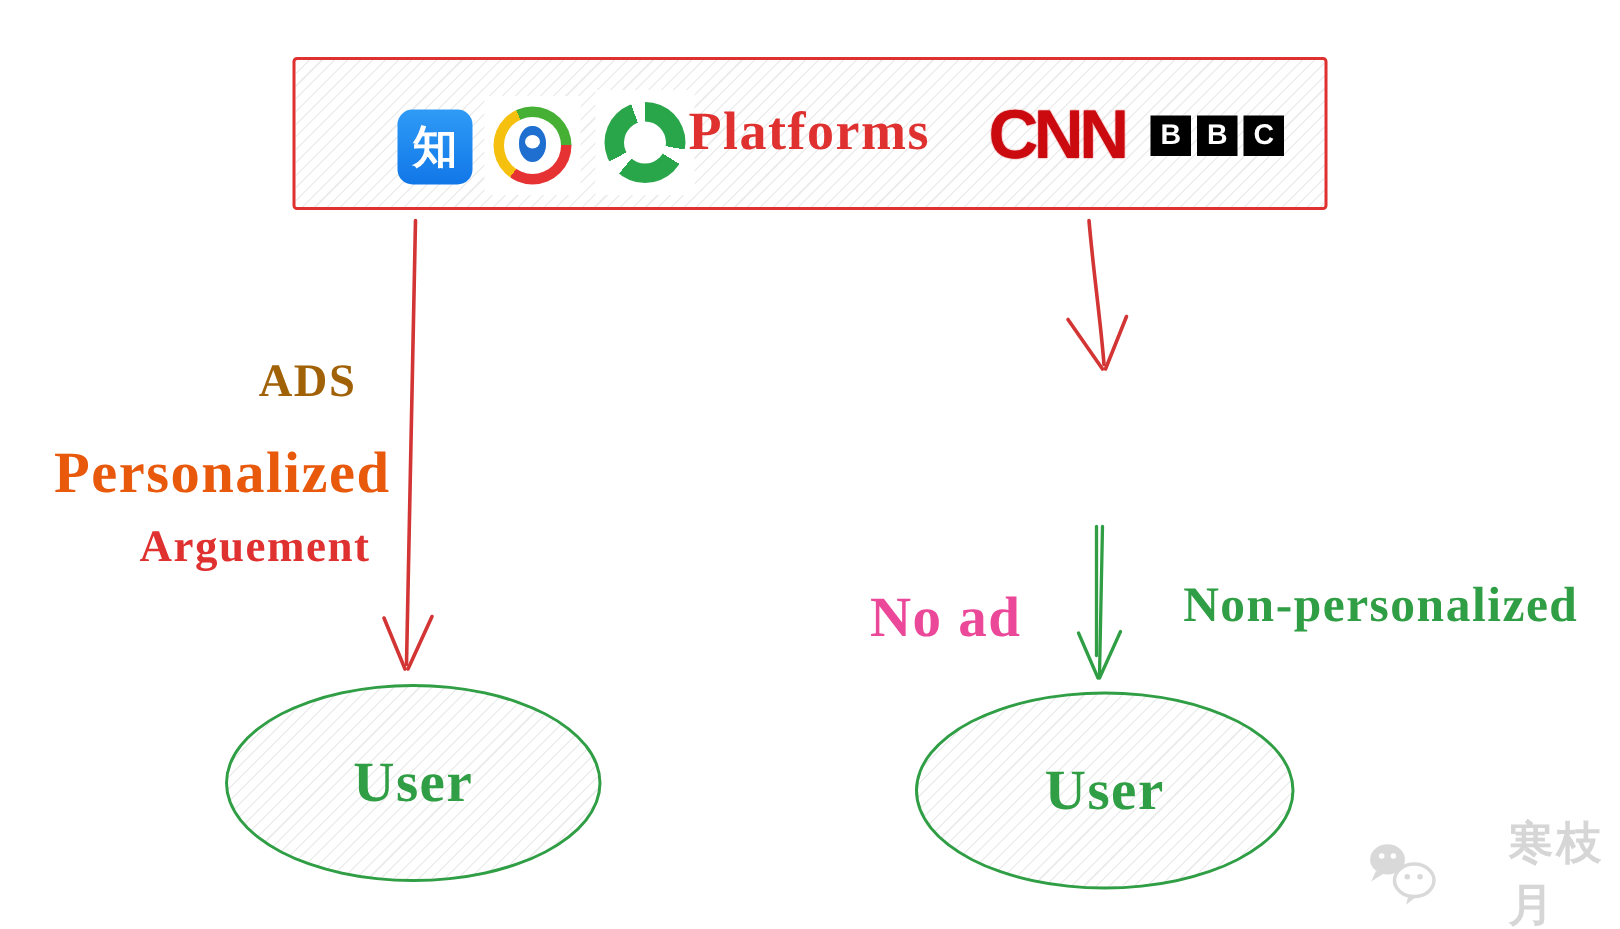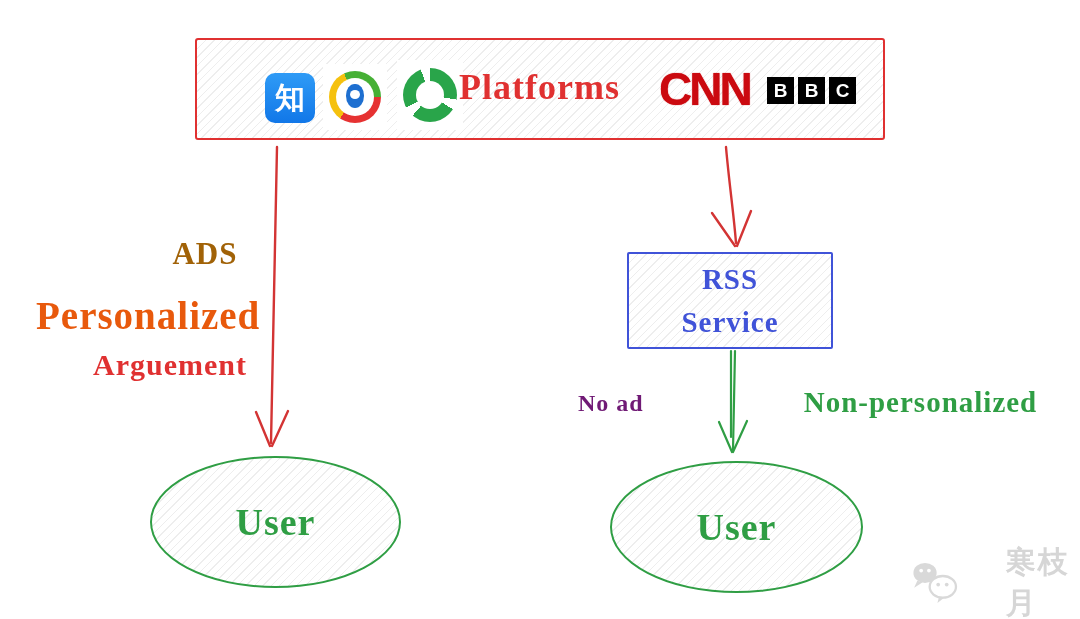--- a/index.html
+++ b/index.html
@@ -70,22 +70,22 @@
   .lbl-personalized{left:36px;top:293px;width:220px;text-align:center;font-size:39px;color:#e8590c;}
   .lbl-arguement{left:76px;top:348px;width:188px;text-align:center;font-size:30px;color:#e03131;}
   
   .rss-box{
     position:absolute;left:627px;top:252px;width:206px;height:97px;
     border:2px solid #4053d8;border-radius:2px;box-sizing:border-box;
     display:flex;flex-direction:column;align-items:center;justify-content:center;
     color:#4053d8;font-size:29px;line-height:1.45;
   }
   
-  .lbl-noad{left:578px;top:390px;width:105px;text-align:left;font-size:24px;color:#701a75;}
-  .lbl-nonpers{left:773px;top:386px;width:295px;text-align:center;font-size:29px;color:#2f9e44;}
+  .lbl-noad{left:578px;top:390px;width:105px;text-align:center;font-size:38px;color:#ec4899;}
+  .lbl-nonpers{left:773px;top:386px;width:295px;text-align:center;font-size:33px;color:#2f9e44;}
   
   .user-ellipse{
     position:absolute;border:2.5px solid #2f9e44;border-radius:50%;box-sizing:border-box;
     display:flex;align-items:center;justify-content:center;
     color:#2f9e44;font-size:38px;
   }
   .user-left{left:150px;top:456px;width:251px;height:132px;}
   .user-right{left:610px;top:461px;width:253px;height:132px;}
   
   .overlay{position:absolute;left:0;top:0;pointer-events:none;}
@@ -119,24 +119,20 @@
       <div class="bbc-sq">B</div>
       <div class="bbc-sq">B</div>
       <div class="bbc-sq">C</div>
     </div>
   </div>
 
   <div class="lbl lbl-ads hand">ADS</div>
   <div class="lbl lbl-personalized hand">Personalized</div>
   <div class="lbl lbl-arguement hand">Arguement</div>
 
-  <div class="rss-box hatch hand">
-    <div>RSS</div>
-    <div>Service</div>
-  </div>
 
   <div class="lbl lbl-noad hand">No ad</div>
   <div class="lbl lbl-nonpers hand">Non-personalized</div>
 
   <div class="user-ellipse user-left hatch">
     <span class="hand">User</span>
   </div>
   <div class="user-ellipse user-right hatch">
     <span class="hand">User</span>
   </div>

